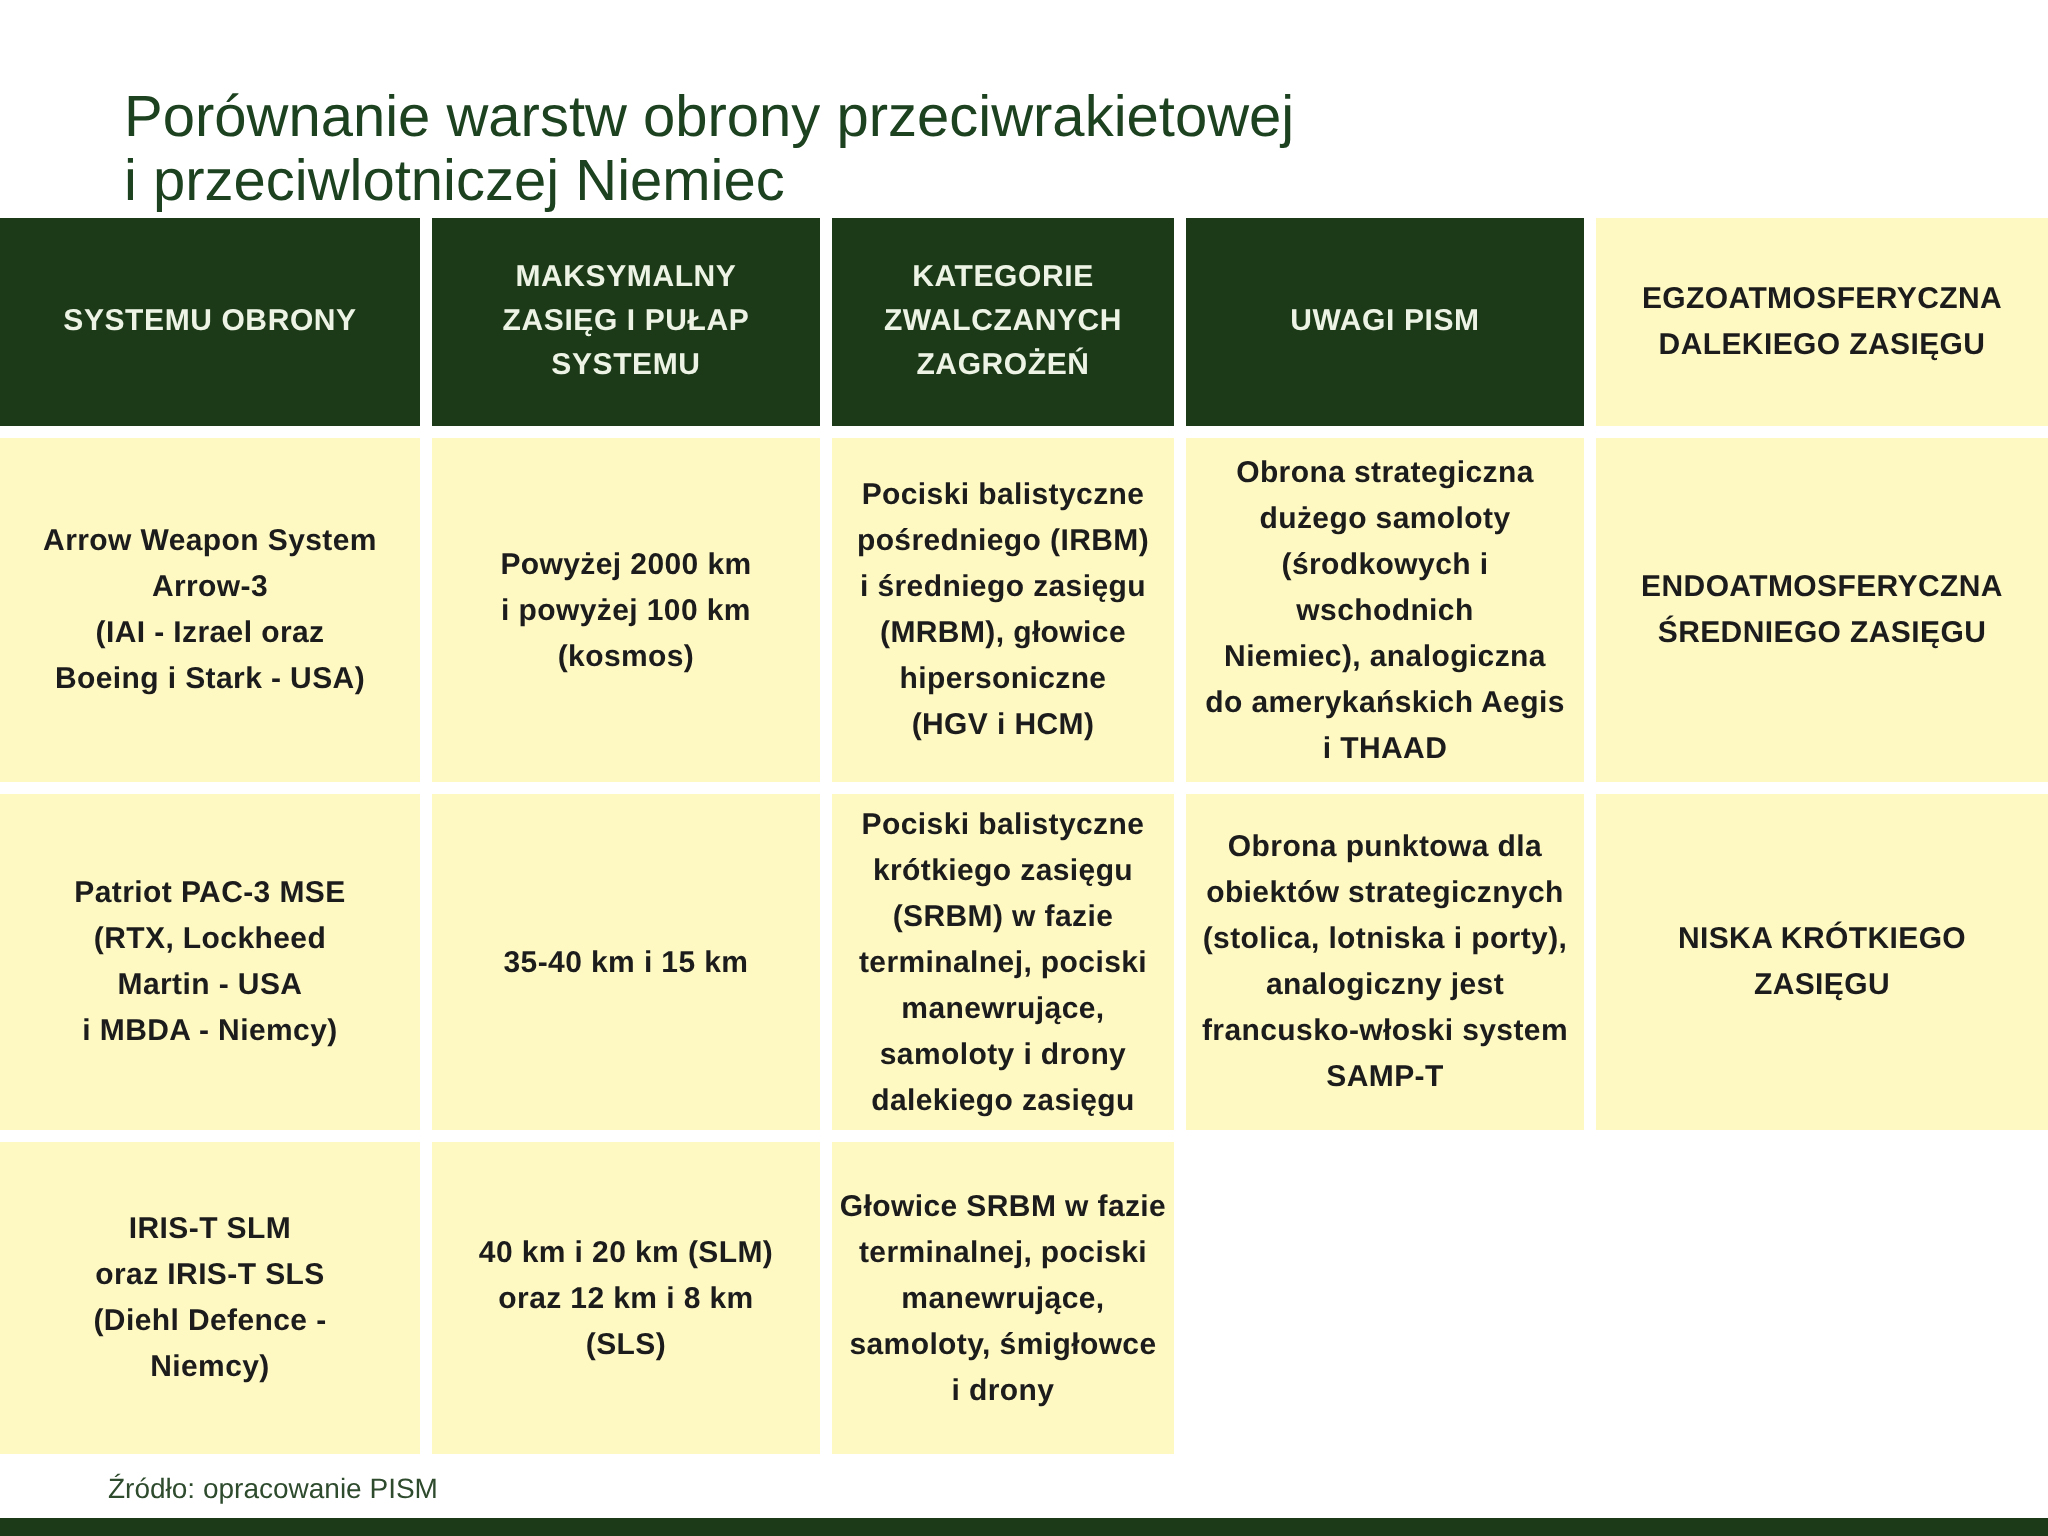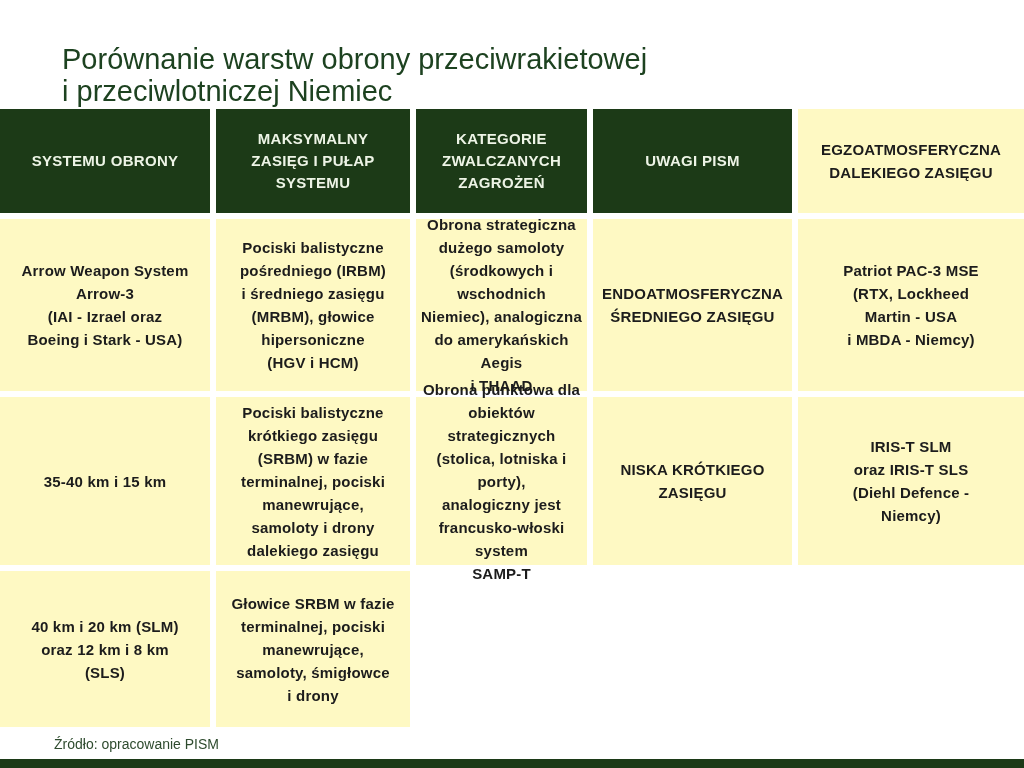--- a/index.html
+++ b/index.html
@@ -86,20 +86,23 @@
 ZWALCZANYCH
 ZAGROŻEŃ</div>
   <div class="hcell">UWAGI PISM</div>
 
   <div class="cell">EGZOATMOSFERYCZNA
 DALEKIEGO ZASIĘGU</div>
   <div class="cell">Arrow Weapon System
 Arrow-3
 (IAI - Izrael oraz
 Boeing i Stark - USA)</div>
+  <div class="cell">Powyżej 2000 km
+i powyżej 100 km
+(kosmos)</div>
   <div class="cell">Pociski balistyczne
 pośredniego (IRBM)
 i średniego zasięgu
 (MRBM), głowice
 hipersoniczne
 (HGV i HCM)</div>
   <div class="cell">Obrona strategiczna
 dużego samoloty
 (środkowych i wschodnich
 Niemiec), analogiczna

